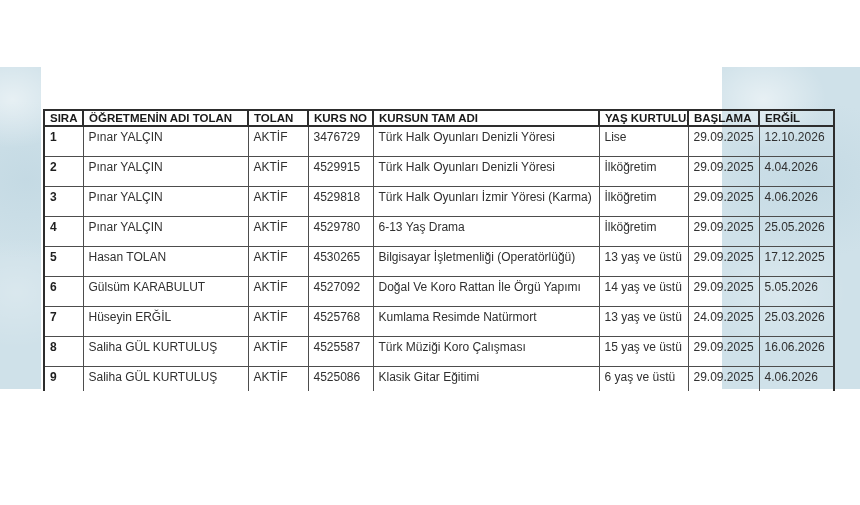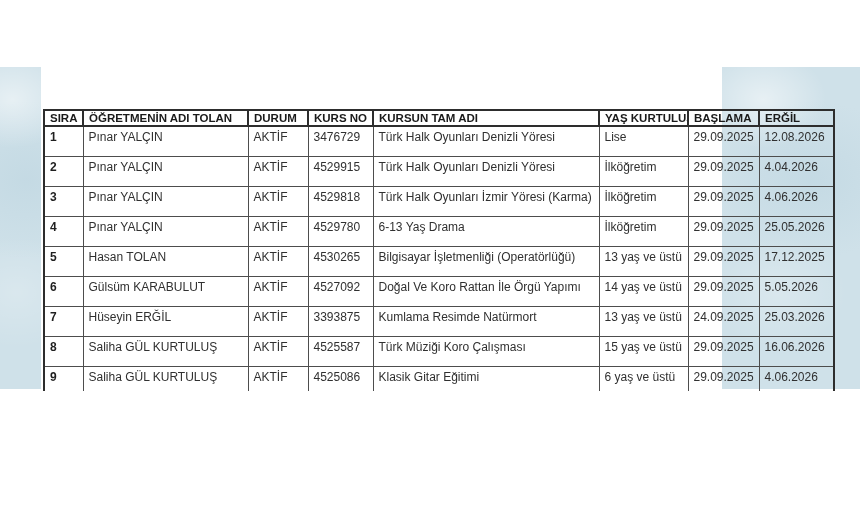--- a/index.html
+++ b/index.html
@@ -87,38 +87,38 @@
           <col style="width: 65px;">
           <col style="width: 226px;">
           <col style="width: 89px;">
           <col style="width: 71px;">
           <col style="width: 75px;">
         </colgroup>
       <thead id="thead">
           <tr>
             <th>SIRA</th>
             <th>ÖĞRETMENİN ADI TOLAN</th>
-            <th>DURUM</th>
+            <th>TOLAN</th>
             <th>KURS NO</th>
             <th>KURSUN TAM ADI</th>
             <th>YAŞ KURTULUŞ</th>
             <th>BAŞLAMA</th>
             <th>ERĞİL</th>
           </tr>
         </thead>
       <tbody id="tbody">
           <tr>
             <td class="sira">1</td>
             <td>Pınar YALÇIN</td>
             <td>AKTİF</td>
             <td>3476729</td>
             <td>Türk Halk Oyunları Denizli Yöresi</td>
             <td>Lise</td>
             <td>29.09.2025</td>
-            <td>12.08.2026</td>
+            <td>12.10.2026</td>
           </tr>
           <tr>
             <td class="sira">2</td>
             <td>Pınar YALÇIN</td>
             <td>AKTİF</td>
             <td>4529915</td>
             <td>Türk Halk Oyunları Denizli Yöresi</td>
             <td>İlköğretim</td>
             <td>29.09.2025</td>
             <td>4.04.2026</td>
@@ -160,21 +160,21 @@
             <td>4527092</td>
             <td>Doğal Ve Koro Rattan İle Örgü Yapımı</td>
             <td>14 yaş ve üstü</td>
             <td>29.09.2025</td>
             <td>5.05.2026</td>
           </tr>
           <tr>
             <td class="sira">7</td>
             <td>Hüseyin ERĞİL</td>
             <td>AKTİF</td>
-            <td>3393875</td>
+            <td>4525768</td>
             <td>Kumlama Resimde Natürmort</td>
             <td>13 yaş ve üstü</td>
             <td>24.09.2025</td>
             <td>25.03.2026</td>
           </tr>
           <tr>
             <td class="sira">8</td>
             <td>Saliha GÜL KURTULUŞ</td>
             <td>AKTİF</td>
             <td>4525587</td>

